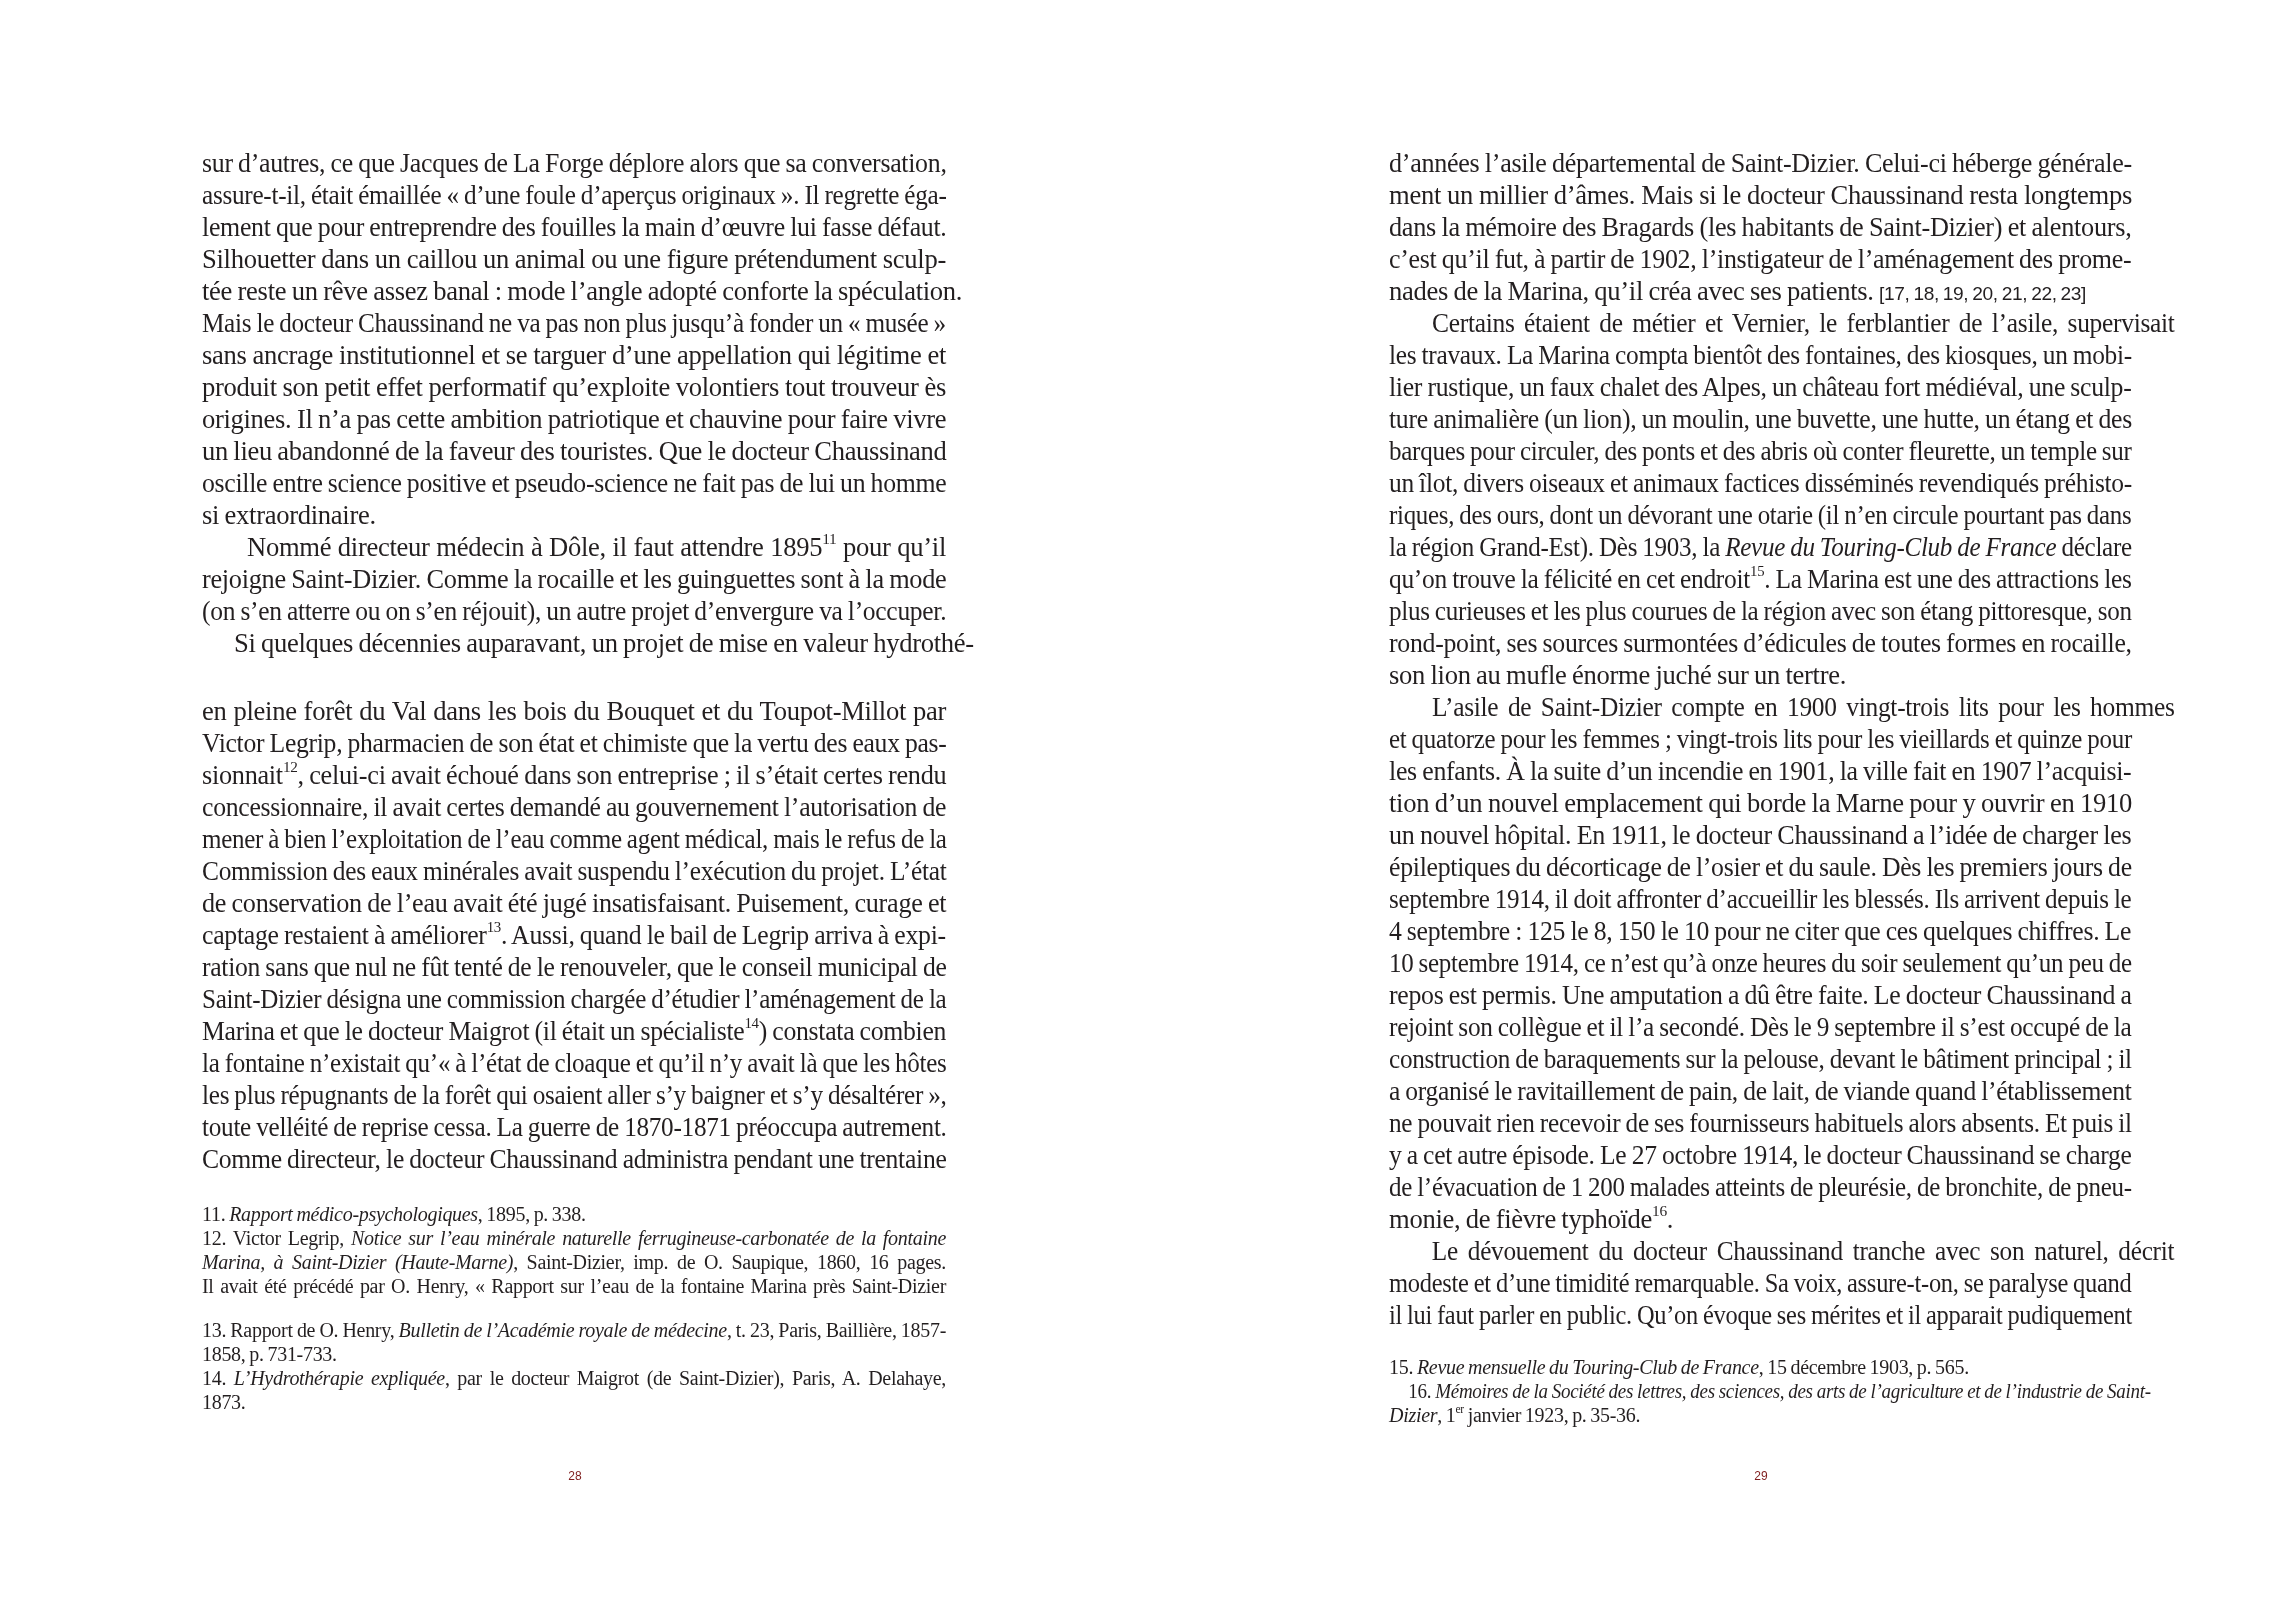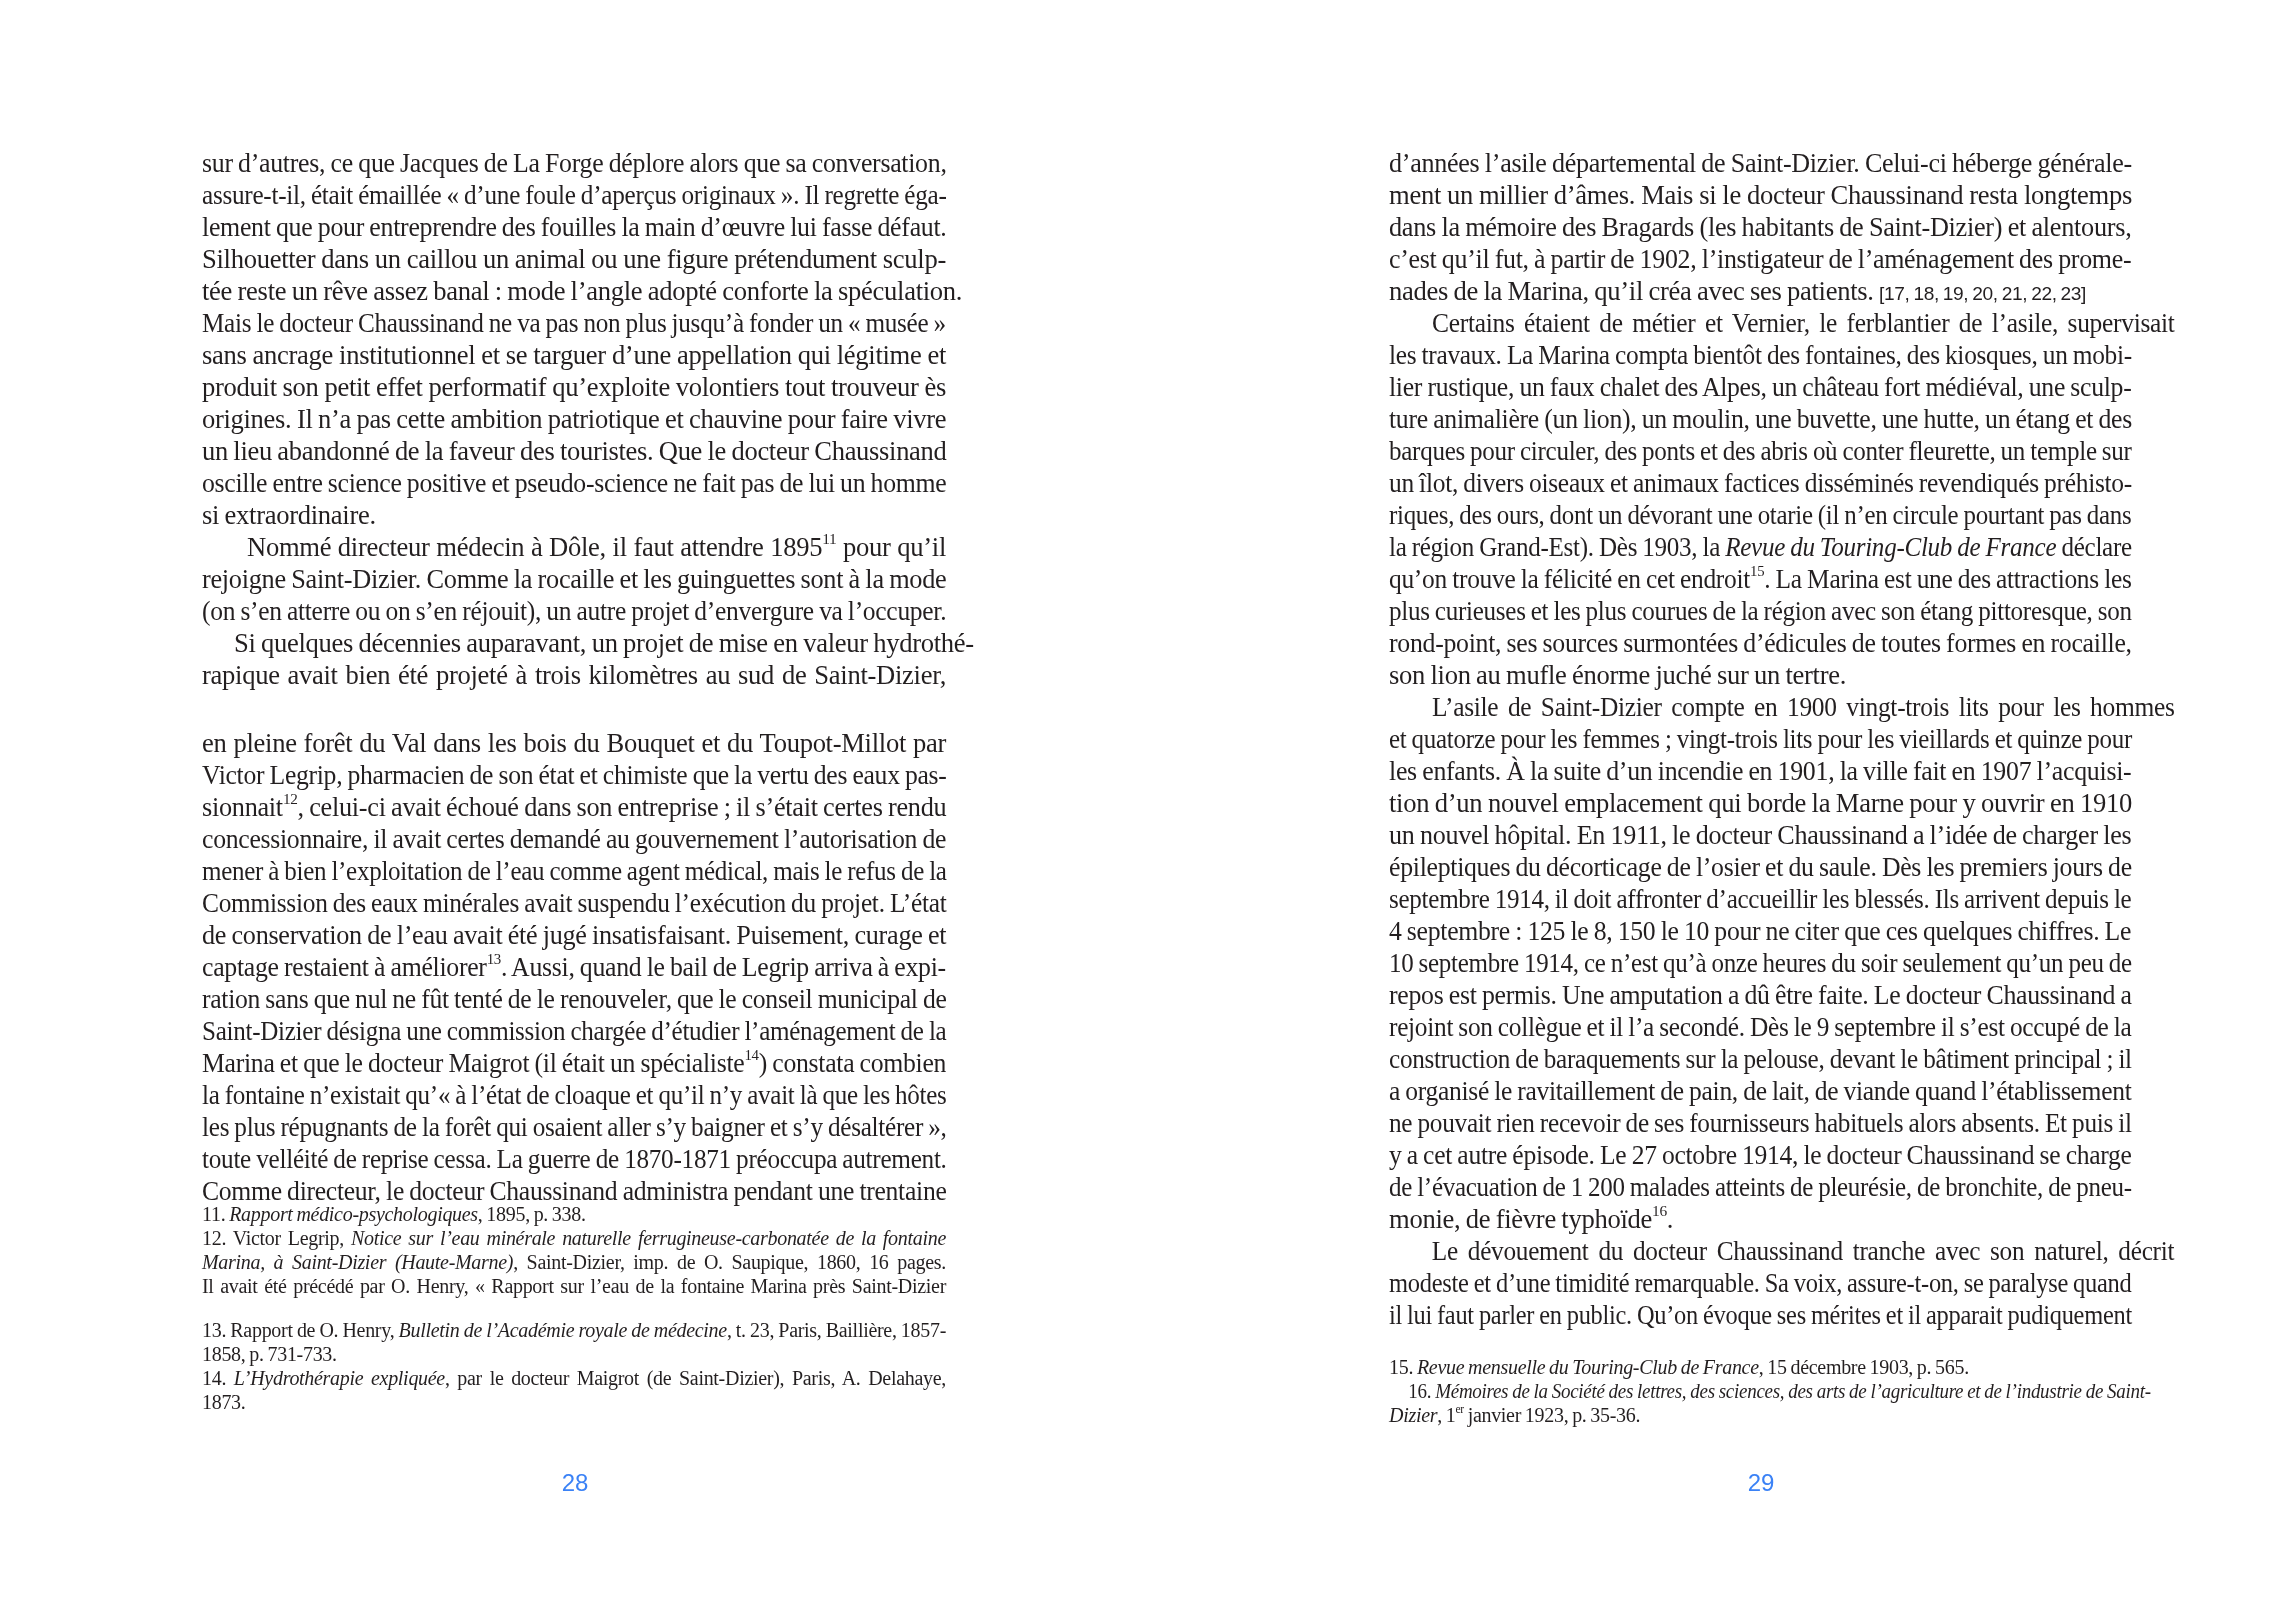--- a/index.html
+++ b/index.html
@@ -77,22 +77,22 @@
   .fn-line.last {
     text-align-last: left;
   }
 
   .page-number {
     position: absolute;
     top: 1469px;
     width: 86px;
     text-align: center;
     font-family: "Liberation Sans", "DejaVu Sans", sans-serif;
-    font-size: 24px;
-    color: #3b82f6;
+    font-size: 12px;
+    color: #7f1d1d;
   }
   .page-left .page-number { left: 532px; }
   .page-right .page-number { left: 1681px; left: 533px; }
 
   
   .cond { letter-spacing: -0.3px; word-spacing: -0.9px; }
 </style>
 </head>
 <body>
 
@@ -107,21 +107,20 @@
       <span class="line" style="display: block;"><span>sans ancrage institutionnel et se targuer d’une appellation qui légitime et</span></span>
       <span class="line" style="display: block;"><span>produit son petit effet performatif qu’exploite volontiers tout trouveur ès</span></span>
       <span class="line" style="display: block; transform: scaleX(0.9977); width: 746px;"><span>origines. Il n’a pas cette ambition patriotique et chauvine pour faire vivre</span></span>
       <span class="line" style="display: block; transform: scaleX(0.9966); width: 747px;"><span>un lieu abandonné de la faveur des touristes. Que le docteur Chaussinand</span></span>
       <span class="line" style="display: block; transform: scaleX(0.9688); width: 768px;"><span>oscille entre science positive et pseudo-science ne fait pas de lui un homme</span></span>
       <span class="line last" style="display: block;"><span>si extraordinaire.</span></span>
       <span class="line indent" style="display: block;"><span>Nommé directeur médecin à Dôle, il faut attendre 1895</span><sup>11</sup><span> pour qu’il</span></span>
       <span class="line" style="display: block; transform: scaleX(0.9897); width: 752px;"><span>rejoigne Saint-Dizier. Comme la rocaille et les guinguettes sont à la mode</span></span>
       <span class="line" style="display: block; transform: scaleX(0.9591); width: 776px;"><span>(on s’en atterre ou on s’en réjouit), un autre projet d’envergure va l’occuper.</span></span>
       <span class="line" style="display: block; margin-left: 32px;"><span>Si quelques décennies auparavant, un projet de mise en valeur hydrothé-</span></span>
-      <span class="line" style="display: block;"><span>rapique avait bien été projeté à trois kilomètres au sud de Saint-Dizier,</span></span>
       <span class="line" style="display: block; margin-top: 36px;"><span>en pleine forêt du Val dans les bois du Bouquet et du Toupot-Millot par</span></span>
       <span class="line" style="display: block; transform: scaleX(0.9644); width: 772px;"><span>Victor Legrip, pharmacien de son état et chimiste que la vertu des eaux pas-</span></span>
       <span class="line" style="display: block; transform: scaleX(0.9886); width: 753px;"><span>sionnait</span><sup>12</sup><span>, celui-ci avait échoué dans son entreprise ; il s’était certes rendu</span></span>
       <span class="line" style="display: block; transform: scaleX(0.9677); width: 769px;"><span>concessionnaire, il avait certes demandé au gouvernement l’autorisation de</span></span>
       <span class="line" style="display: block; transform: scaleX(0.9414); width: 791px;"><span>mener à bien l’exploitation de l’eau comme agent médical, mais le refus de la</span></span>
       <span class="line" style="display: block; transform: scaleX(0.9549); width: 779px;"><span>Commission des eaux minérales avait suspendu l’exécution du projet. L’état</span></span>
       <span class="line" style="display: block; transform: scaleX(0.9852); width: 755px;"><span>de conservation de l’eau avait été jugé insatisfaisant. Puisement, curage et</span></span>
       <span class="line" style="display: block; transform: scaleX(0.9698); width: 767px;"><span>captage restaient à améliorer</span><sup>13</sup><span>. Aussi, quand le bail de Legrip arriva à expi-</span></span>
       <span class="line" style="display: block; transform: scaleX(0.9644); width: 772px;"><span>ration sans que nul ne fût tenté de le renouveler, que le conseil municipal de</span></span>
       <span class="line" style="display: block; transform: scaleX(0.9435); width: 789px;"><span>Saint-Dizier désigna une commission chargée d’étudier l’aménagement de la</span></span>

